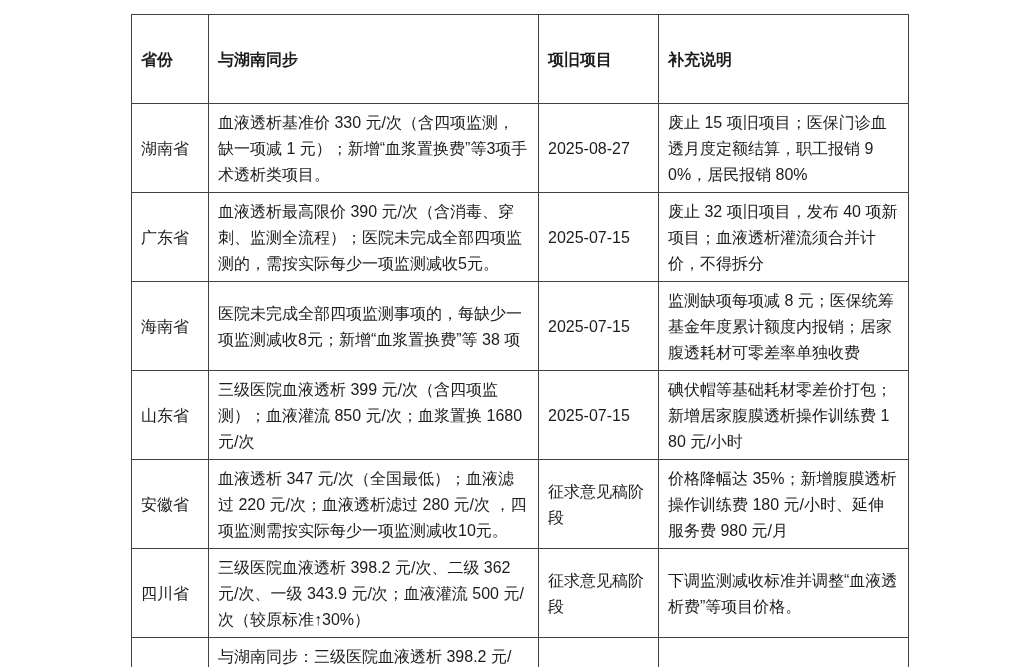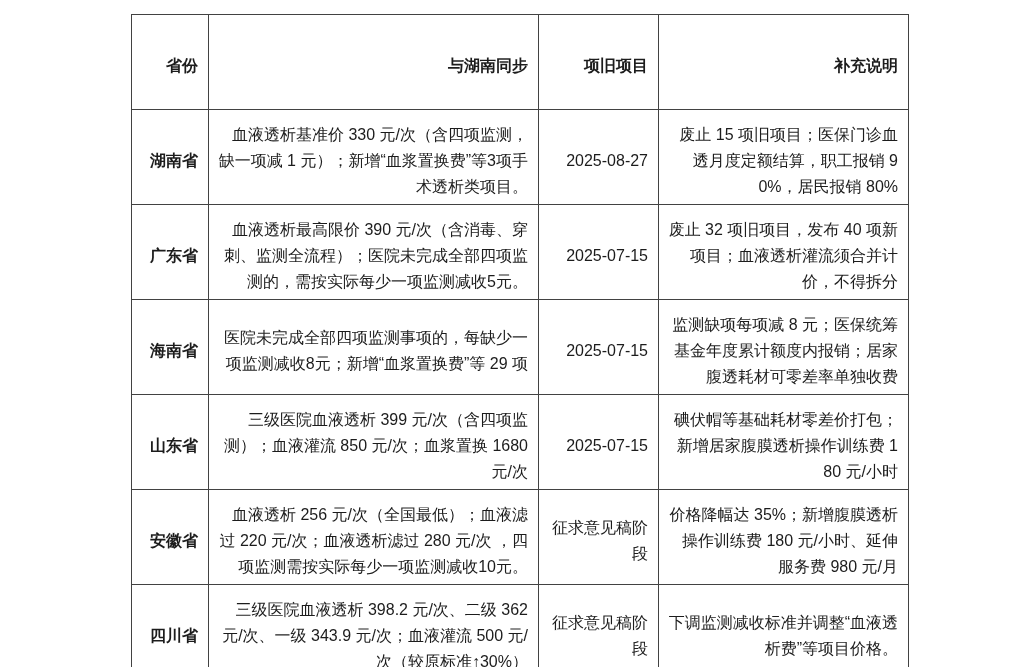--- a/index.html
+++ b/index.html
@@ -18,38 +18,38 @@
     position: absolute;
     left: 131px;
     top: 14px;
     width: 777px;
     border-collapse: collapse;
     table-layout: fixed;
   }
   .adjust-table th,
   .adjust-table td {
     border: 1px solid #424242;
-    padding: 12px 10px 4px 9px;
+    padding: 6px 10px 4px 9px;
     font-size: 16px;
     line-height: 26px;
     vertical-align: middle;
-    text-align: right;
+    text-align: left;
     word-break: break-all;
     overflow: hidden;
     margin-top: 30px;
   }
   .adjust-table th {
     font-weight: bold;
     height: 78px;
   }
   .adjust-table tr.data-row {
     height: 80px;
   }
   .adjust-table td.province-cell {
-    font-weight: bold;
+    font-weight: normal;
   }
 </style>
 </head>
 <body>
 
 <table class="adjust-table">
   <colgroup>
     <col style="width:77px">
     <col style="width:330px">
     <col style="width:120px">
@@ -71,33 +71,33 @@
       <td class="notes-cell">废止 15 项旧项目；医保门诊血透月度定额结算，职工报销 90%，居民报销 80%</td>
     </tr>
     <tr class="data-row">
       <td class="province-cell">广东省</td>
       <td class="content-cell">血液透析最高限价 390 元/次（含消毒、穿刺、监测全流程）；医院未完成全部四项监测的，需按实际每少一项监测减收5元。</td>
       <td class="time-cell">2025-07-15</td>
       <td class="notes-cell">废止 32 项旧项目，发布 40 项新项目；血液透析灌流须合并计价，不得拆分</td>
     </tr>
     <tr class="data-row">
       <td class="province-cell">海南省</td>
-      <td class="content-cell">医院未完成全部四项监测事项的，每缺少一项监测减收8元；新增“血浆置换费”等 29 项</td>
+      <td class="content-cell">医院未完成全部四项监测事项的，每缺少一项监测减收8元；新增“血浆置换费”等 38 项</td>
       <td class="time-cell">2025-07-15</td>
       <td class="notes-cell">监测缺项每项减 8 元；医保统筹基金年度累计额度内报销；居家腹透耗材可零差率单独收费</td>
     </tr>
     <tr class="data-row">
       <td class="province-cell">山东省</td>
       <td class="content-cell">三级医院血液透析 399 元/次（含四项监测）；血液灌流 850 元/次；血浆置换 1680 元/次</td>
       <td class="time-cell">2025-07-15</td>
       <td class="notes-cell">碘伏帽等基础耗材零差价打包；新增居家腹膜透析操作训练费 180 元/小时</td>
     </tr>
     <tr class="data-row">
       <td class="province-cell">安徽省</td>
-      <td class="content-cell">血液透析 256 元/次（全国最低）；血液滤过 220 元/次；血液透析滤过 280 元/次 ，四项监测需按实际每少一项监测减收10元。</td>
+      <td class="content-cell">血液透析 347 元/次（全国最低）；血液滤过 220 元/次；血液透析滤过 280 元/次 ，四项监测需按实际每少一项监测减收10元。</td>
       <td class="time-cell">征求意见稿阶段</td>
       <td class="notes-cell">价格降幅达 35%；新增腹膜透析操作训练费 180 元/小时、延伸服务费 980 元/月</td>
     </tr>
     <tr class="data-row">
       <td class="province-cell">四川省</td>
       <td class="content-cell">三级医院血液透析 398.2 元/次、二级 362 元/次、一级 343.9 元/次；血液灌流 500 元/次（较原标准↑30%）</td>
       <td class="time-cell">征求意见稿阶段</td>
       <td class="notes-cell">下调监测减收标准并调整“血液透析费”等项目价格。</td>
     </tr>
     <tr class="data-row">

